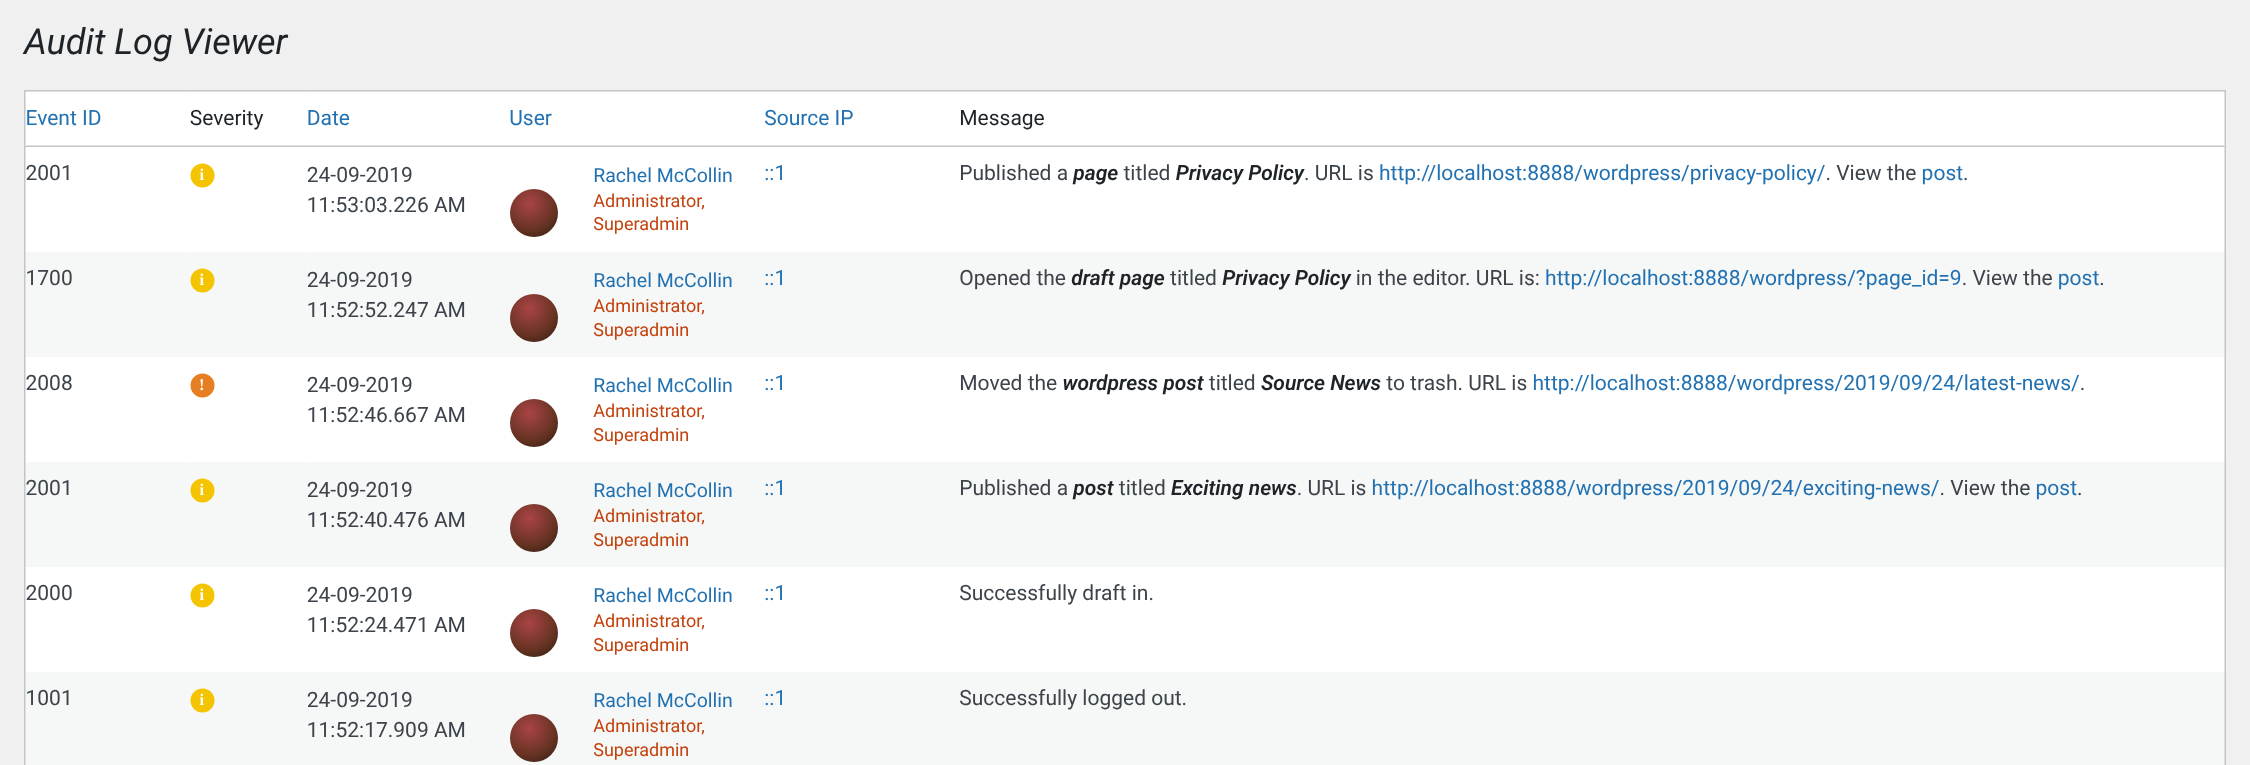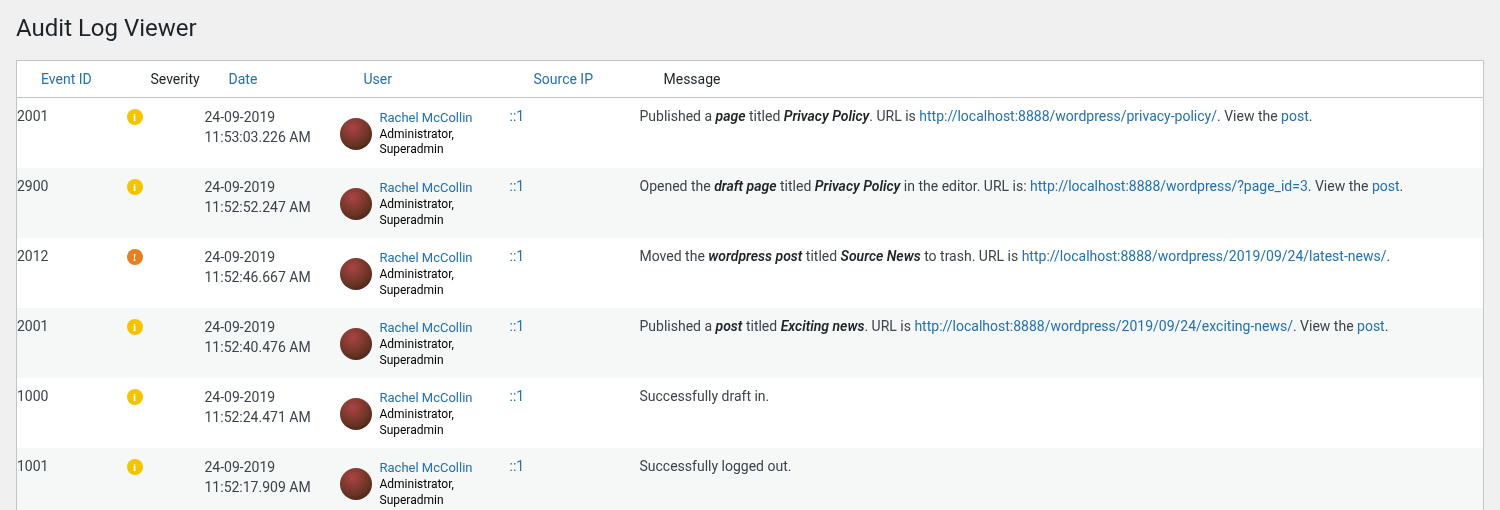--- a/index.html
+++ b/index.html
@@ -14,33 +14,34 @@
   }
   .wrap {
     padding: 0 16px 0 16px;
   }
   h1.page-title {
     font-size: 24px;
     font-weight: 400;
     margin: 0;
     padding: 14px 0 18px 0;
     color: #1d2327;
+    font-style: italic;
   }
   .log-table {
     background: #fff;
     border: 1px solid #c3c4c7;
     width: 100%;
     border-collapse: collapse;
     table-layout: fixed;
   }
   .log-table thead th {
     text-align: left;
     font-weight: 400;
     font-size: 14px;
-    padding: 10px 24px;
+    padding: 10px 0;
     border-bottom: 1px solid #c3c4c7;
     color: #1d2327;
   }
   .log-table thead th a {
     color: #2271b1;
     text-decoration: none;
   }
   .log-table tbody td {
     vertical-align: top;
     padding: 10px 0;
@@ -66,33 +67,33 @@
     font-weight: bold;
     line-height: 16px;
     text-align: center;
     font-family: "Georgia", serif;
   }
   .sev-info { background: #f5c400; }
   .sev-warn { background: #e67e22; }
 
   .user-cell {
     display: flex;
-    align-items: center;
-    gap: 8px;
+    align-items: flex-end;
+    gap: 24px;
   }
   .avatar {
     width: 32px; height: 32px;
     border-radius: 50%;
     background: radial-gradient(circle at 40% 30%, #aa4444 0%, #663322 60%, #2a1a12 100%);
     flex: 0 0 32px;
     margin-top: 2px;
   }
   .user-meta { line-height: 1.3; }
   .user-name { color: #2271b1; text-decoration: none; font-size: 13px; }
-  .user-role { color: #000000; font-size: 12px; }
+  .user-role { color: #c2410c; font-size: 12px; }
 
   .date-cell { line-height: 1.4; }
 
   a.ip-link, a.msg-link { color: #2271b1; text-decoration: none; }
   .msg strong { font-weight: 600; color: #1d2327; font-style: italic; }
 </style>
 </head>
 <body>
 
 <div class="wrap">
@@ -121,37 +122,37 @@
           <td>
             <div class="user-cell">
               <div class="avatar"></div>
               <div class="user-meta"><a class="user-name" href="#">Rachel McCollin</a><div class="user-role">Administrator,</div><div class="user-role">Superadmin</div></div>
             </div>
           </td>
           <td><a class="ip-link" href="#">::1</a></td>
           <td class="msg">Published a <strong>page</strong> titled <strong>Privacy Policy</strong>. URL is <a class="msg-link">http://localhost:8888/wordpress/privacy-policy/</a>. View the <a class="msg-link">post</a>.</td>
         </tr>
         <tr>
-          <td>2900</td>
+          <td>1700</td>
           <td><span class="sev-badge sev-info">i</span></td>
           <td class="date-cell">
             <div>24-09-2019</div>
             <div>11:52:52.247 AM</div>
           </td>
           <td>
             <div class="user-cell">
               <div class="avatar"></div>
               <div class="user-meta"><a class="user-name" href="#">Rachel McCollin</a><div class="user-role">Administrator,</div><div class="user-role">Superadmin</div></div>
             </div>
           </td>
           <td><a class="ip-link" href="#">::1</a></td>
-          <td class="msg">Opened the <strong>draft page</strong> titled <strong>Privacy Policy</strong> in the editor. URL is: <a class="msg-link">http://localhost:8888/wordpress/?page_id=3</a>. View the <a class="msg-link">post</a>.</td>
-        </tr>
-        <tr>
-          <td>2012</td>
+          <td class="msg">Opened the <strong>draft page</strong> titled <strong>Privacy Policy</strong> in the editor. URL is: <a class="msg-link">http://localhost:8888/wordpress/?page_id=9</a>. View the <a class="msg-link">post</a>.</td>
+        </tr>
+        <tr>
+          <td>2008</td>
           <td><span class="sev-badge sev-warn">!</span></td>
           <td class="date-cell">
             <div>24-09-2019</div>
             <div>11:52:46.667 AM</div>
           </td>
           <td>
             <div class="user-cell">
               <div class="avatar"></div>
               <div class="user-meta"><a class="user-name" href="#">Rachel McCollin</a><div class="user-role">Administrator,</div><div class="user-role">Superadmin</div></div>
             </div>
@@ -169,21 +170,21 @@
           <td>
             <div class="user-cell">
               <div class="avatar"></div>
               <div class="user-meta"><a class="user-name" href="#">Rachel McCollin</a><div class="user-role">Administrator,</div><div class="user-role">Superadmin</div></div>
             </div>
           </td>
           <td><a class="ip-link" href="#">::1</a></td>
           <td class="msg">Published a <strong>post</strong> titled <strong>Exciting news</strong>. URL is <a class="msg-link">http://localhost:8888/wordpress/2019/09/24/exciting-news/</a>. View the <a class="msg-link">post</a>.</td>
         </tr>
         <tr>
-          <td>1000</td>
+          <td>2000</td>
           <td><span class="sev-badge sev-info">i</span></td>
           <td class="date-cell">
             <div>24-09-2019</div>
             <div>11:52:24.471 AM</div>
           </td>
           <td>
             <div class="user-cell">
               <div class="avatar"></div>
               <div class="user-meta"><a class="user-name" href="#">Rachel McCollin</a><div class="user-role">Administrator,</div><div class="user-role">Superadmin</div></div>
             </div>

